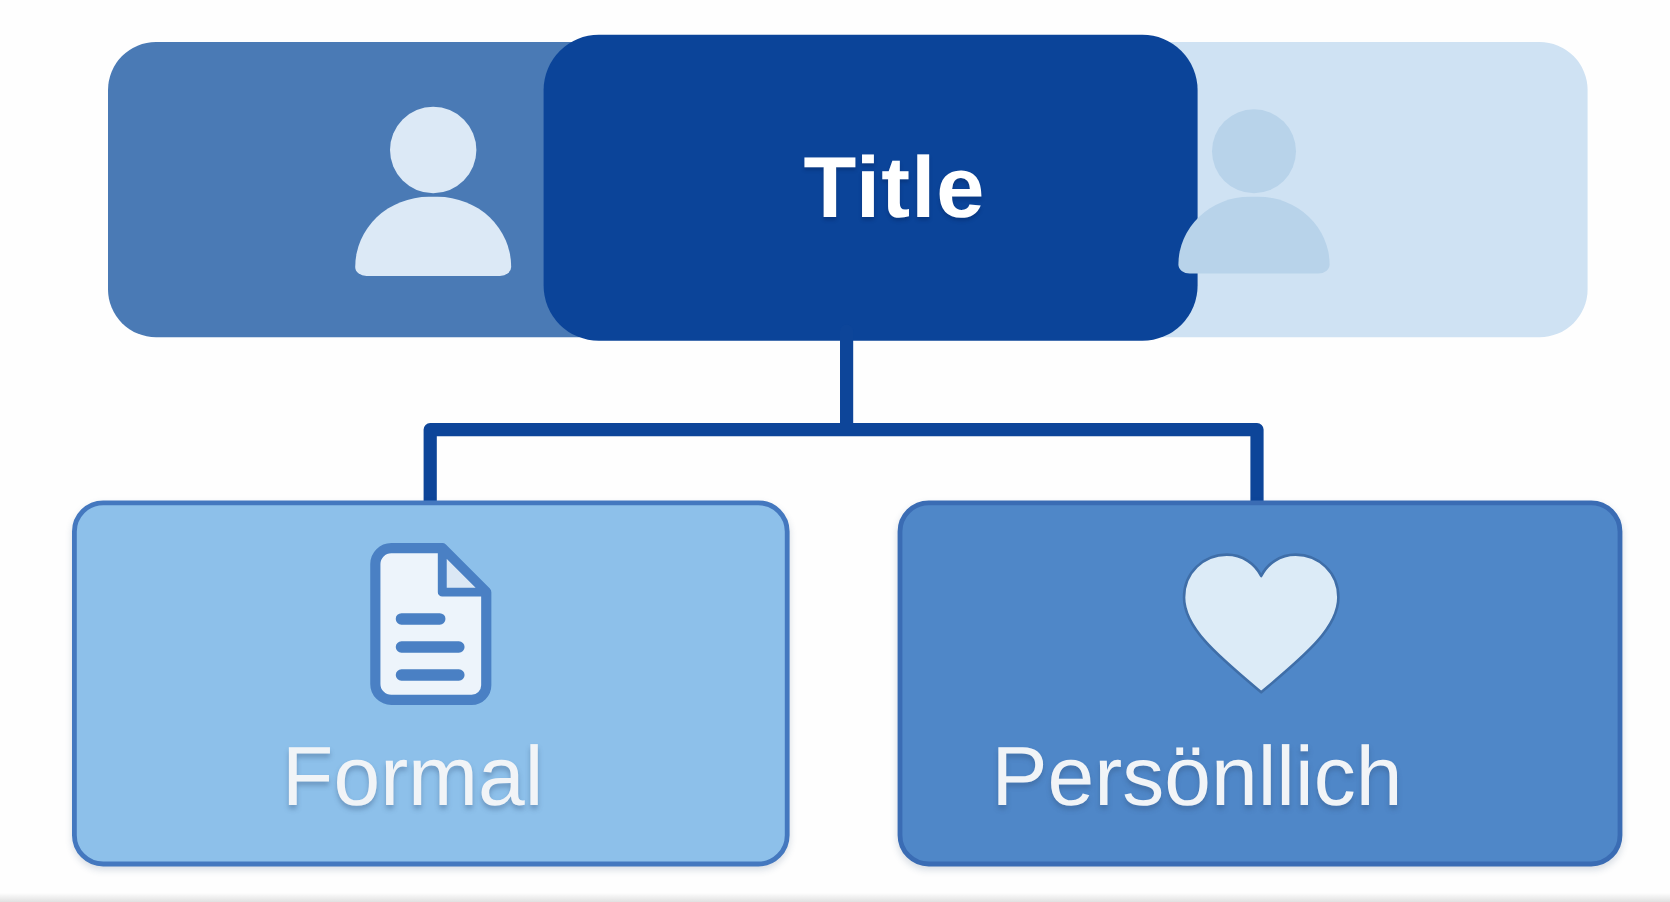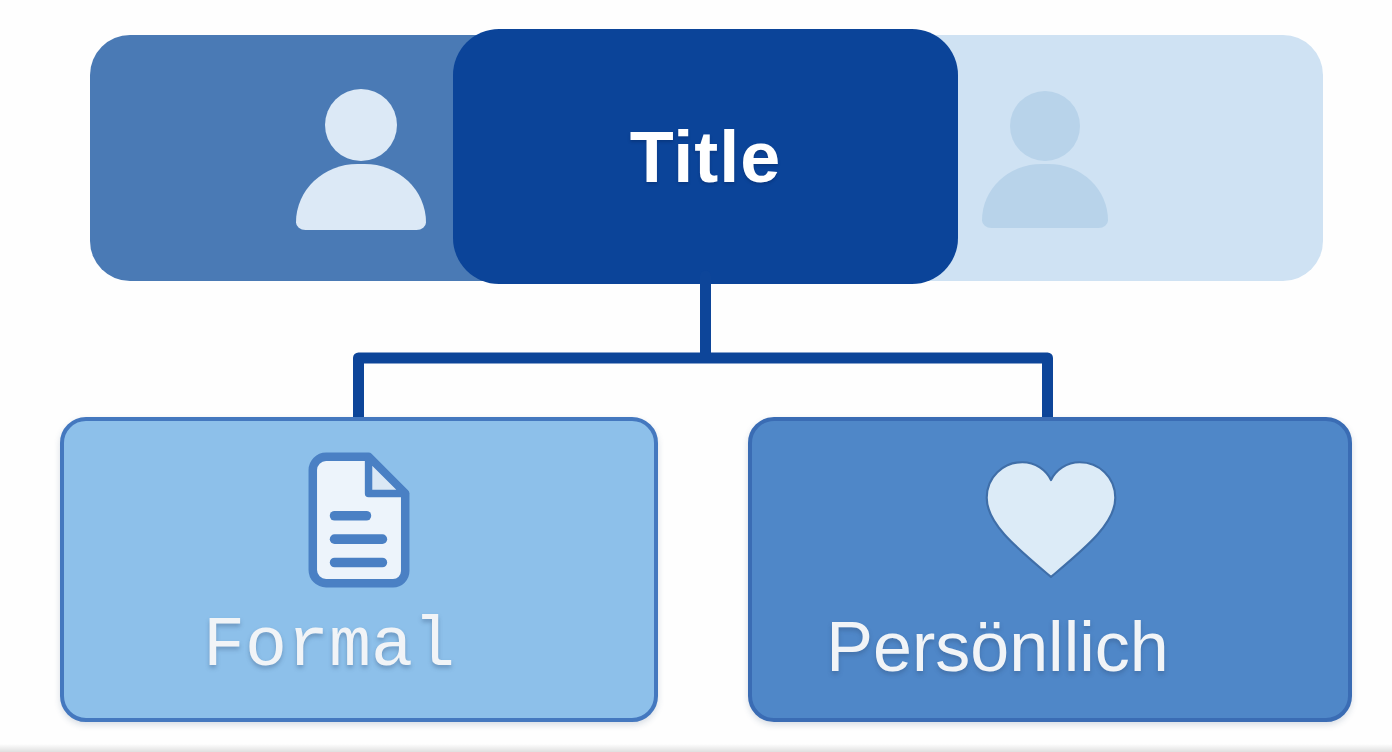--- a/index.html
+++ b/index.html
@@ -7,21 +7,21 @@
     position:relative;width:1392px;height:752px;overflow:hidden;
     background:#fefefe;font-family:"Liberation Sans",sans-serif;
   }
   
   .seg{position:absolute;top:35px;height:246px;border-radius:40px;}
   #seg-left{left:90px;width:432px;background:#4a7ab5;}
   #seg-right{left:888px;width:435px;background:#cfe2f3;}
   #title-box{
     position:absolute;left:453px;top:29px;width:505px;height:255px;
     background:#0b4499;border-radius:46px;
-    display:flex;align-items:center;justify-content:center;
+    display:flex;align-items:center;justify-content:center;padding-left:40px;
   }
   #title-box .title-text{
     color:#ffffff;font-size:72px;font-weight:bold;letter-spacing:1px;
     text-shadow:0 2px 3px rgba(0,20,60,0.25);
   }
   
   .person{position:absolute;}
   .person .head{position:absolute;border-radius:50%;}
   .person .body{position:absolute;}
   #person-left .head{left:325px;top:89px;width:72px;height:72px;background:#dce9f6;}
@@ -38,21 +38,21 @@
   #connector-svg{position:absolute;left:0;top:0;width:1392px;height:752px;}
   
   .node{position:absolute;top:417px;height:305px;border-radius:26px;box-sizing:border-box;
         box-shadow:0 3px 6px rgba(40,70,110,0.18);}
   #node-formal{left:60px;width:598px;background:#8dc0ea;border:4px solid #4478bf;}
   #node-personal{left:748px;width:604px;background:#4f87c8;border:4px solid #3a6cb4;}
   .node-label{
     position:absolute;text-align:center;font-size:70px;line-height:80px;
     color:#f1f4f7;text-shadow:0 3px 4px rgba(45,75,115,0.35);
   }
-  #formal-label{left:45px;top:607px;width:568px;font-family:Liberation Mono, monospace;}
+  #formal-label{left:60px;top:607px;width:568px;}
   #personal-label{left:748px;top:607px;width:499px;}
   .node-icon{position:absolute;}
   #doc-icon{left:307px;top:452px;}
   #heart-icon{left:981px;top:457px;}
   
   #bottom-edge{
     position:absolute;left:0;right:0;bottom:0;height:8px;
     background:linear-gradient(to bottom,rgba(0,0,0,0),rgba(0,0,0,0.12));
   }
 </style>

